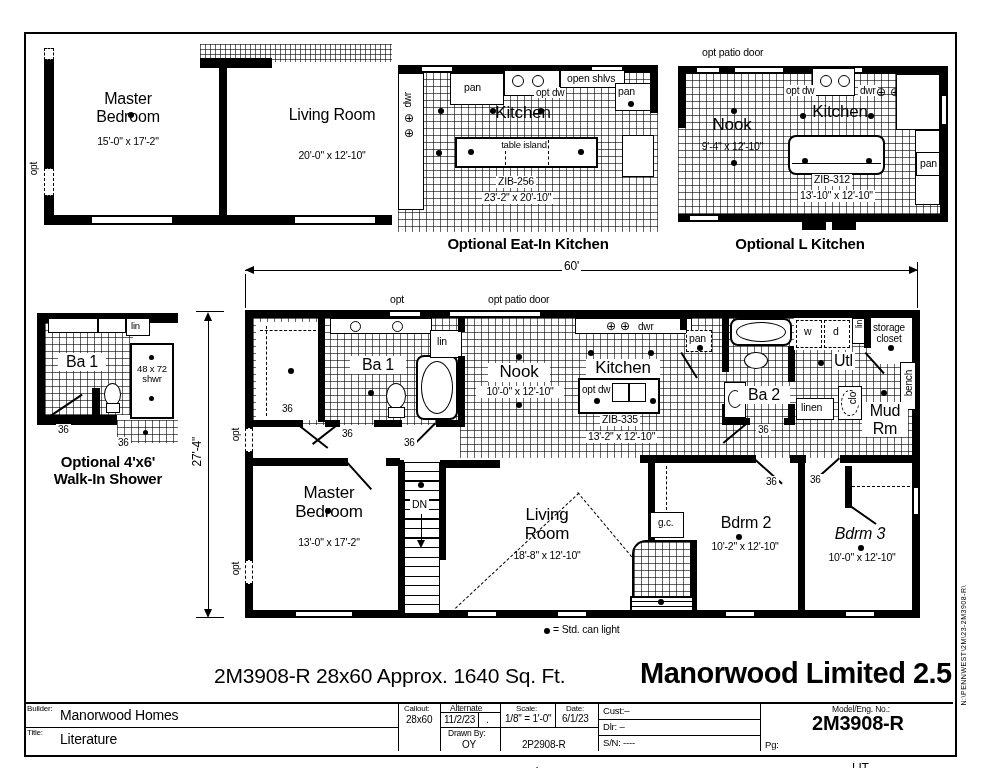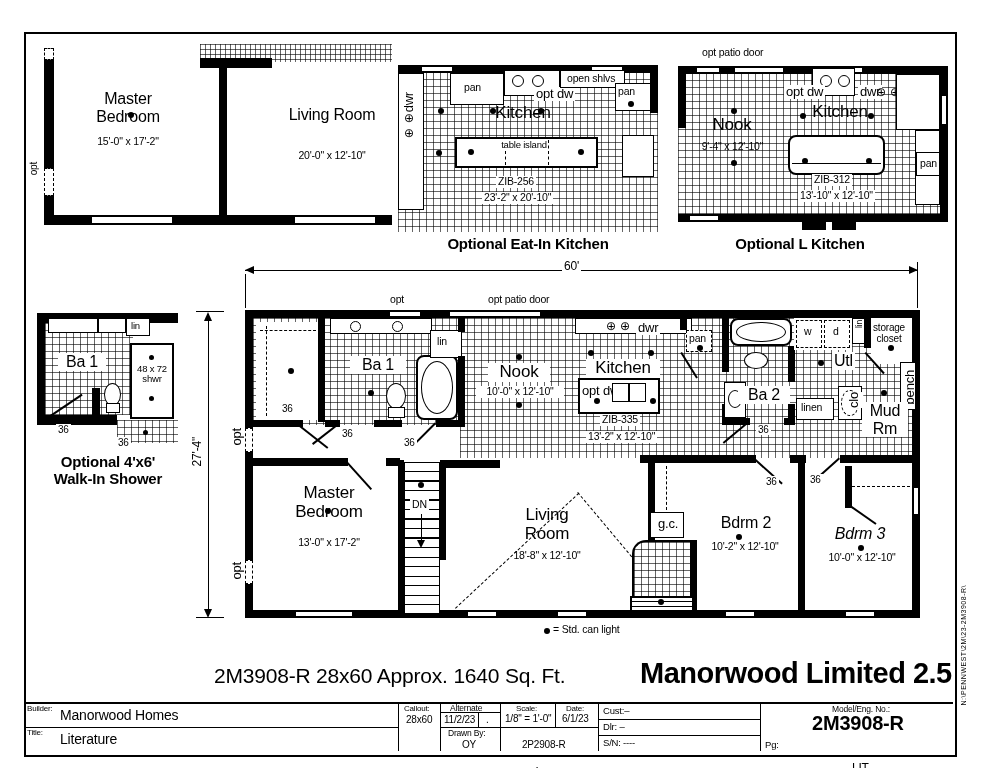--- a/index.html
+++ b/index.html
@@ -32,21 +32,21 @@
   .winv{position:absolute;background:#fff;border-left:2px solid #000;border-right:2px solid #000;box-sizing:border-box;}
   .wino{position:absolute;background:#fff;border:1.5px dashed #000;box-sizing:border-box;}
   .dot{position:absolute;width:6px;height:6px;background:#000;border-radius:50%;}
   .dsm{width:5px;height:5px;}
   .arr{position:absolute;width:0;height:0;border-style:solid;border-color:transparent;}
   
   .t{position:absolute;line-height:1.1;white-space:nowrap;letter-spacing:-0.2px;}
   .c{text-align:center;white-space:normal;}
   .bg{background:#fff;padding:0 2px;}
   .v{writing-mode:vertical-rl;transform:rotate(180deg);}
-  .f7{font-size:7px;} .f8{font-size:8px;} .f85{font-size:8.5px;} .f9{font-size:13px;}
+  .f7{font-size:7px;} .f8{font-size:8px;} .f85{font-size:8.5px;} .f9{font-size:10px;}
   .f95{font-size:9.5px;} .f10{font-size:10px;} .f105{font-size:10.5px;} .f11{font-size:12px;margin-top:24px;}
   .f12{font-size:12px;} .f14{font-size:14px;} .f16{font-size:16px;} .f17{font-size:17px;}
   .f20{font-size:20px;font-weight:bold;} .f21{font-size:21px;} .f26{font-size:29px;font-weight:bold;letter-spacing:-0.5px;}
   .cap{font-size:15px;font-weight:bold;}
   .sym{position:absolute;font-size:12px;line-height:1;}
 </style>
 </head>
 <body>
 
 <div id="page">

